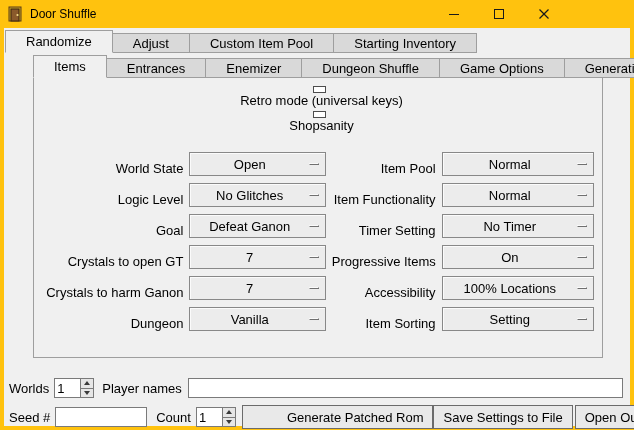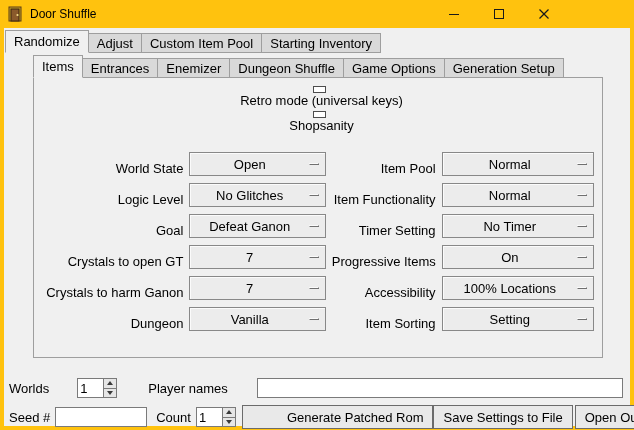--- a/index.html
+++ b/index.html
@@ -16,21 +16,21 @@
   .caption-buttons { margin-left:auto; display:flex; height:28px; }
   .cap-btn { width:45px; height:28px; display:flex; align-items:center; justify-content:center; cursor:default; }
 
   
   .content { position:absolute; top:28px; left:4px; right:4px; bottom:4px; background:#f0f0f0; }
 
   
   .tabbar { position:absolute; display:flex; align-items:flex-end; height:23px; z-index:2; }
   .outer-tabs { top:2px; left:1px; }
   .inner-tabs { top:27px; left:29px; }
-  .tab { height:20px; padding:0 8px; display:flex; align-items:center;
+  .tab { height:20px; padding:0 20px; display:flex; align-items:center;
          background:#d9d9d9; border:1px solid #9e9e9e; border-bottom:1px solid #9e9e9e;
          margin-right:-1px; white-space:nowrap; cursor:default; }
   .tab.active { height:23px; background:#f0f0f0; border-bottom:1px solid #f0f0f0; position:relative; z-index:3; }
 
   
   .inner-pane { position:absolute; top:49px; left:29px; width:570px; height:281px;
                 border:1px solid #9e9e9e; background:#f0f0f0; padding:8px; }
 
   .check-row { display:flex; align-items:center; height:22px; margin-bottom:3px;flex-direction:column; }
   .checkbox { width:13px; height:13px; background:#fff; border:1px solid #4d4d4d; margin-left:2px; }
@@ -43,21 +43,21 @@
   .dd { margin-left:6px; width:137px; height:24px; display:flex; align-items:center;
         background:#ececec; border:1px solid #888;
         box-shadow: inset 1px 1px 0 #fbfbfb; cursor:default; }
   .dd-r { width:153px; }
   .dd-val { flex:1; text-align:center; }
   .dd-ind { width:10px; height:2px; margin-right:6px; background:#d9d9d9;
             border:1px solid; border-color:#fafafa #6f6f6f #6f6f6f #fafafa; }
 
   
   .brow { position:absolute; left:5px; right:7px; display:flex; align-items:center; }
-  .brow1 { top:342px; height:36px;gap:23px; }
+  .brow1 { top:342px; height:36px; }
   .brow2 { top:377px; height:24px; }
 
   .entry { height:20px; background:#fff; border:1px solid #7a7a7a; padding:0 3px;
            font-family:"Liberation Sans", sans-serif; font-size:13px; outline:none; }
   .names-entry { flex:1; margin-left:6px; }
   .seed-entry { width:92px; margin-left:5px; }
 
   .spin { display:flex; height:20px; margin-left:5px; }
   .spin .entry { width:26px; border-right:none; padding:0 2px; }
   .spin-btns { display:flex; flex-direction:column; width:14px; height:20px; }

